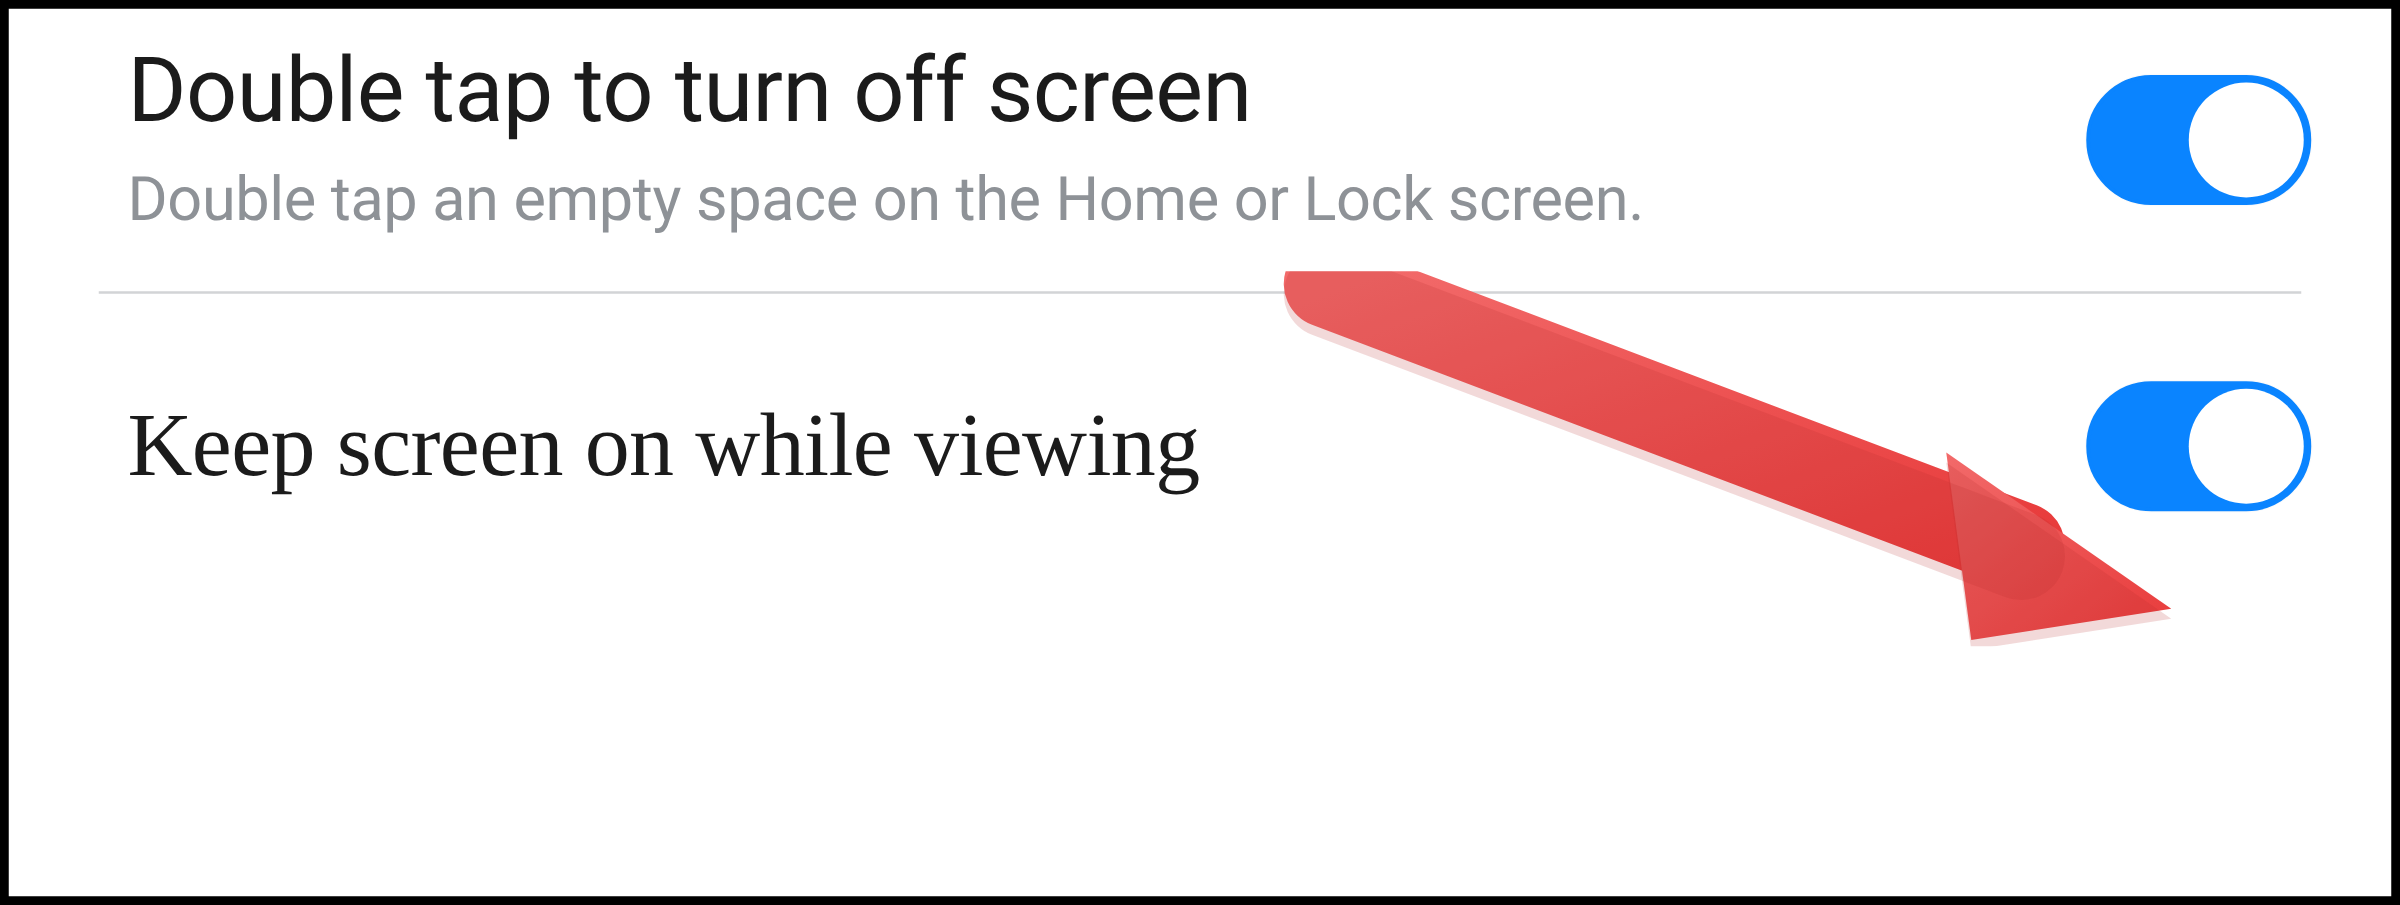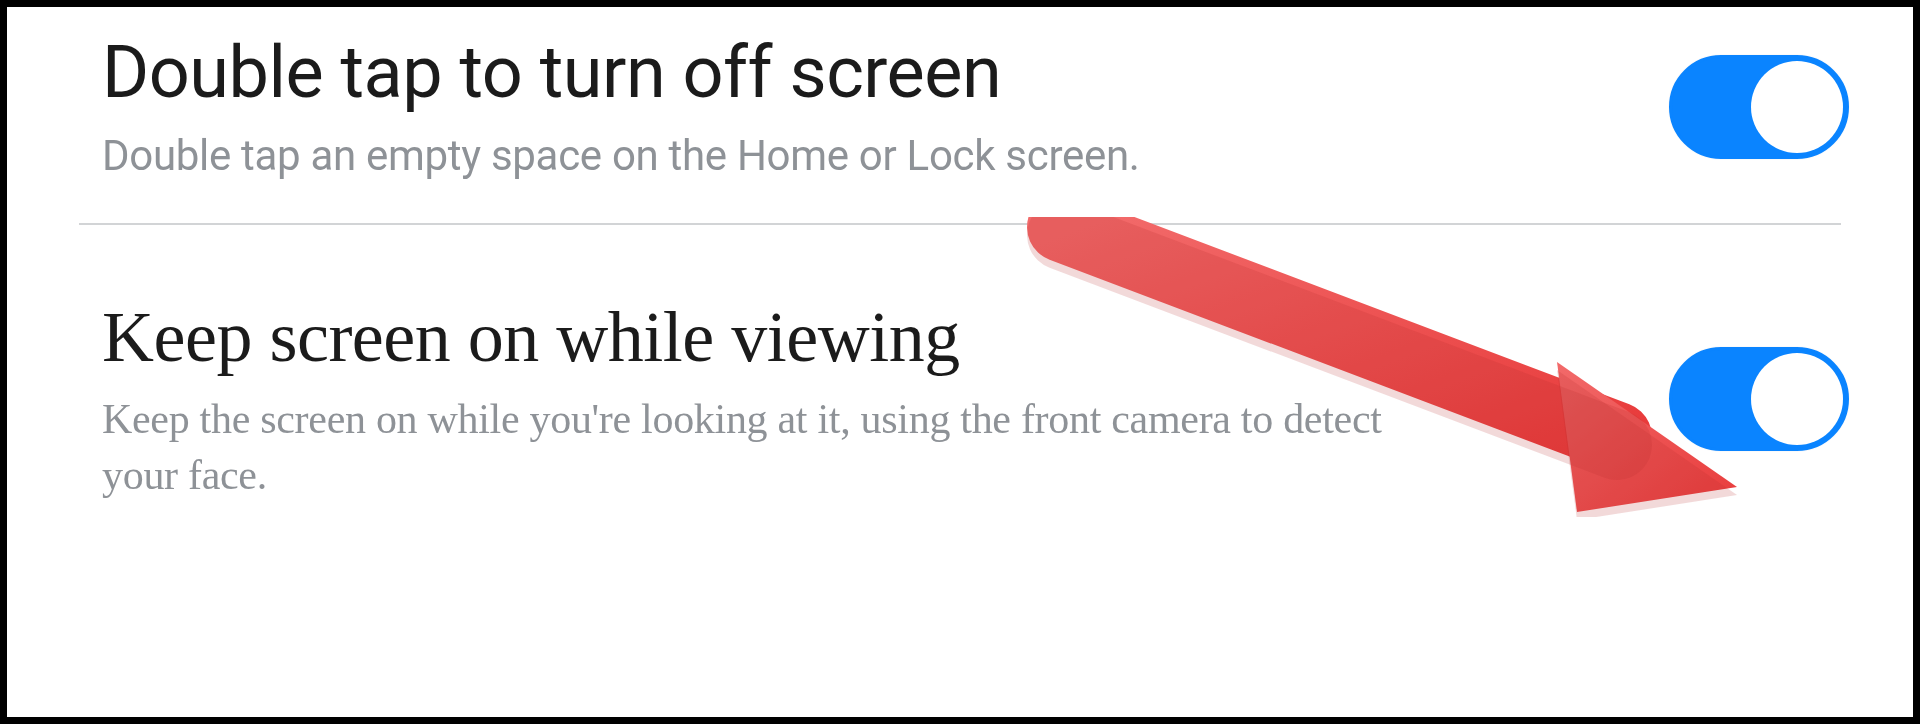--- a/index.html
+++ b/index.html
@@ -47,21 +47,21 @@
   }
   .title{
     font-size:72px;
     line-height:1.18;
     color:#1b1b1b;
     font-weight:400;
     letter-spacing:-0.5px;
     filter:blur(0.6px);
   }
   .desc{
-    font-size:42px;
+    font-size:49px;
     line-height:1.32;
     color:#8e9297;
     font-weight:400;
     margin-top:12px;
     letter-spacing:-0.3px;
     max-width:1320px;
     filter:blur(0.6px);
   }
   .toggle{
     flex:0 0 auto;
@@ -106,21 +106,20 @@
     <div class="toggle" role="switch" aria-checked="true">
       <div class="knob"></div>
     </div>
   </div>
 
   <div class="divider"></div>
 
   <div class="row row-bottom">
     <div class="text-col">
       <div class="title">Keep screen on while viewing</div>
-      <div class="desc">Keep the screen on while you're looking at it, using the front camera to detect your face.</div>
     </div>
     <div class="toggle" role="switch" aria-checked="true">
       <div class="knob"></div>
     </div>
   </div>
 
   <svg class="arrow" viewBox="0 0 800 300">
     <defs>
       <linearGradient id="arrGrad" x1="0" y1="0" x2="1" y2="1">
         <stop offset="0" stop-color="#f26a6a"></stop>

